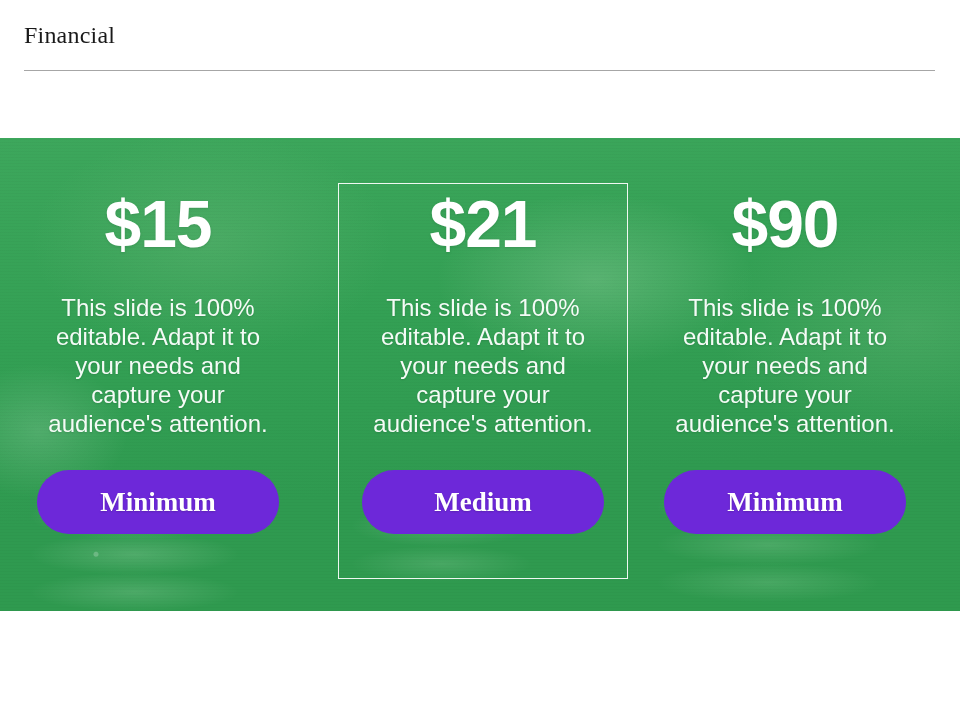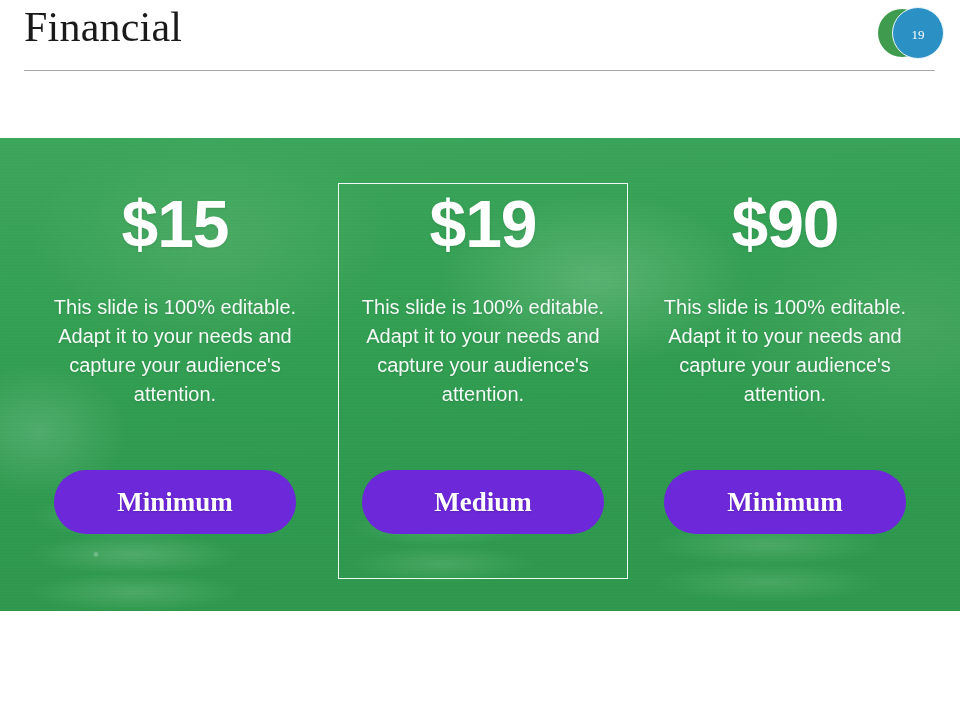--- a/index.html
+++ b/index.html
@@ -19,23 +19,23 @@
   .slide-header {
     position: absolute;
     left: 0; top: 0;
     width: 960px;
     height: 138px;
     background: #ffffff;
   }
   .page-title {
     position: absolute;
     left: 24px;
-    top: 6px;
+    top: 14px;
     font-family: "Liberation Serif", serif;
-    font-size: 42px;
+    font-size: 24px;
     font-weight: 400;
     color: #1a1a1a;
     letter-spacing: 0.2px;
     line-height: 42px;
   }
   .title-rule {
     position: absolute;
     left: 24px;
     top: 70px;
     width: 911px;
@@ -130,21 +130,21 @@
     position: absolute;
     inset: 0;
   }
   .price-col {
     position: absolute;
     top: 0;
     width: 290px;
     height: 473px;
     text-align: center;
   }
-  .col-1 { left: 30px; }
+  .col-1 { left: 13px; }
   .col-2 { left: 338px; }
   .col-3 { left: 640px; }
 
   .highlight-frame {
     position: absolute;
     left: 338px;
     top: 45px;
     width: 290px;
     height: 396px;
     border: 1px solid rgba(255,255,255,0.92);
@@ -161,21 +161,21 @@
     line-height: 72px;
     color: #ffffff;
     letter-spacing: -1px;
     text-shadow: 0 1px 3px rgba(0,0,0,0.10);
   }
   .desc {
     position: absolute;
     top: 155px;
     left: 22px; right: 22px;
     font-family: "Liberation Sans", sans-serif;
-    font-size: 20px;
+    font-size: 24px;
     line-height: 29px;
     color: #f4fbf6;
     text-shadow: 0 1px 2px rgba(0,0,0,0.12);
   }
   .cta-btn {
     position: absolute;
     top: 332px;
     left: 24px;
     width: 242px;
     height: 64px;
@@ -202,44 +202,38 @@
     background: #ffffff;
   }
 </style>
 </head>
 <body>
 
 <div class="slide-header">
   <div class="page-title">Financial</div>
   <div class="title-rule"></div>
 
-  <div class="page-badge">
-    <div class="badge-circle-green"></div>
-    <div class="badge-circle-blue">
-      <span class="badge-number">19</span>
-    </div>
-  </div>
 </div>
 
 <div class="photo-band">
   <div class="bg-art"></div>
   <div class="bg-scan"></div>
 
   <div class="columns">
 
     <div class="highlight-frame"></div>
 
     <div class="price-col col-1">
       <div class="price">$15</div>
       <div class="desc">This slide is 100% editable. Adapt it to your needs and capture your audience's attention.</div>
       <button class="cta-btn">Minimum</button>
     </div>
 
     <div class="price-col col-2">
-      <div class="price">$19</div>
+      <div class="price">$21</div>
       <div class="desc">This slide is 100% editable. Adapt it to your needs and capture your audience's attention.</div>
       <button class="cta-btn">Medium</button>
     </div>
 
     <div class="price-col col-3">
       <div class="price">$90</div>
       <div class="desc">This slide is 100% editable. Adapt it to your needs and capture your audience's attention.</div>
       <button class="cta-btn">Minimum</button>
     </div>
 

